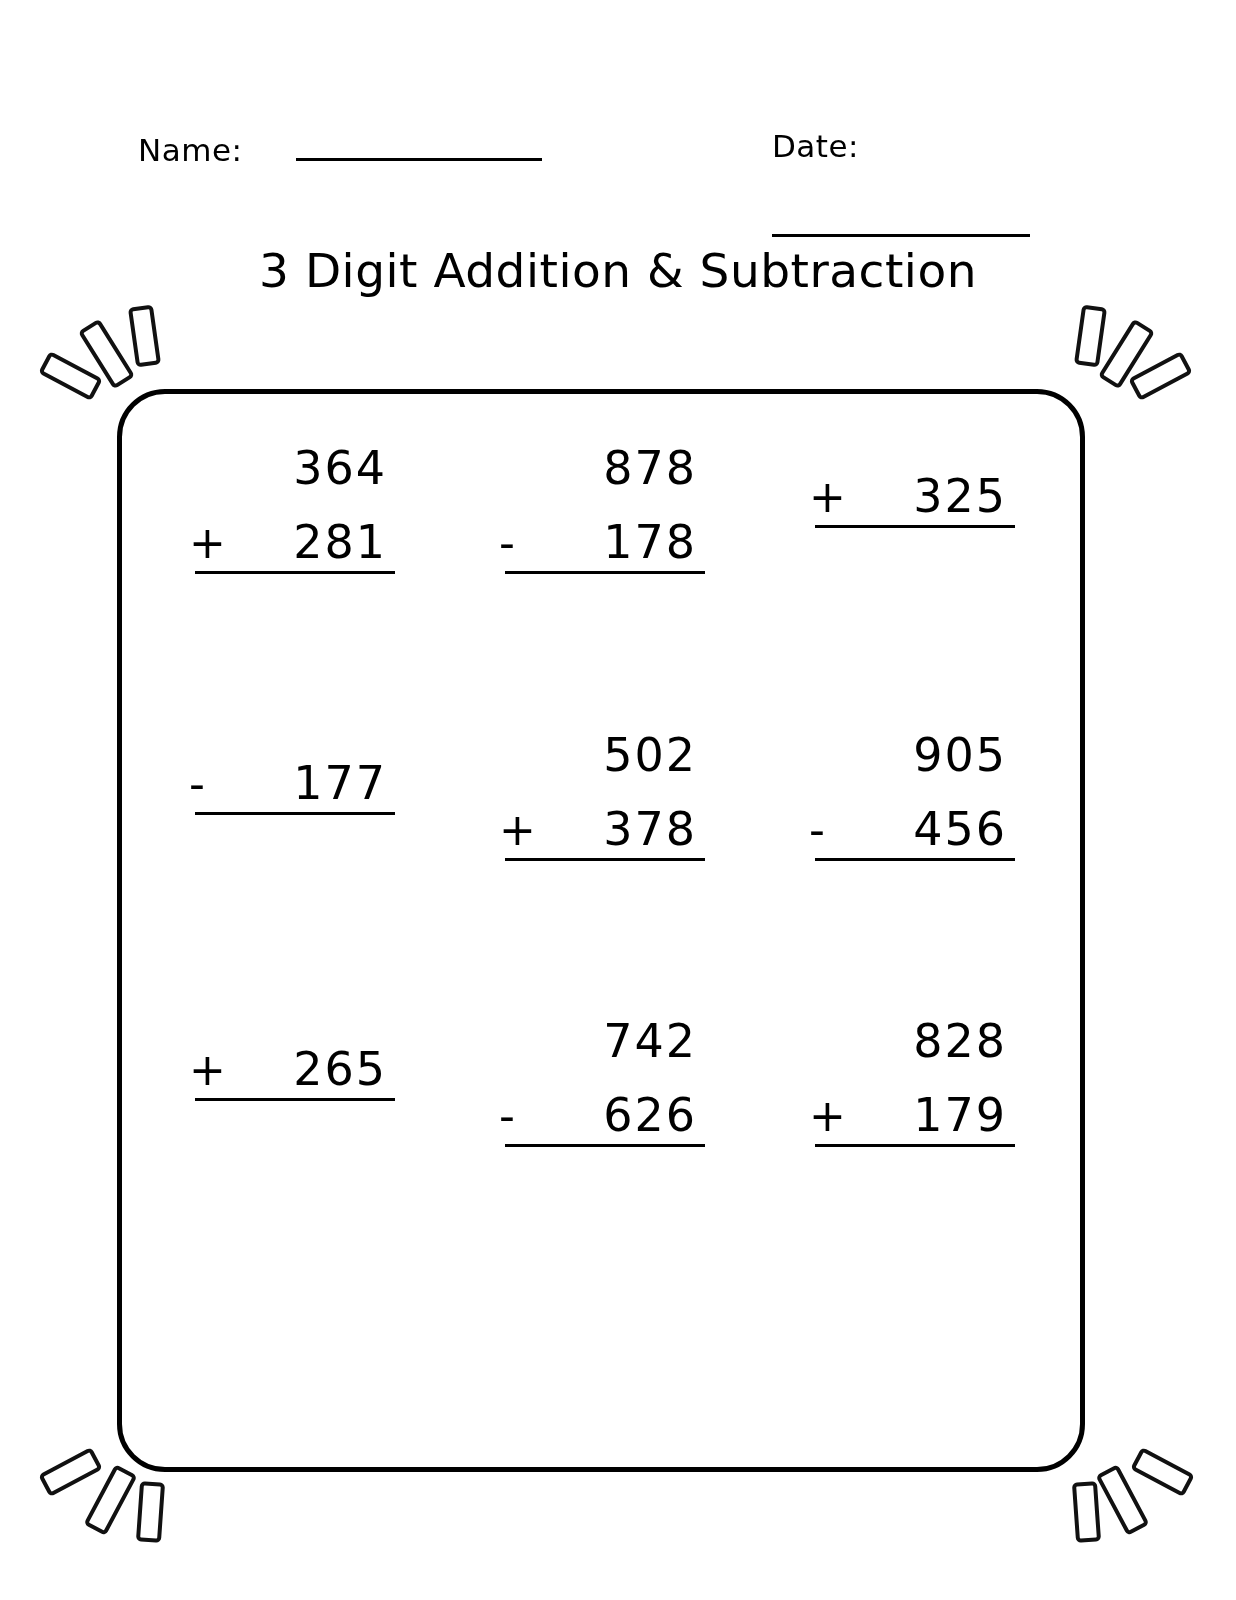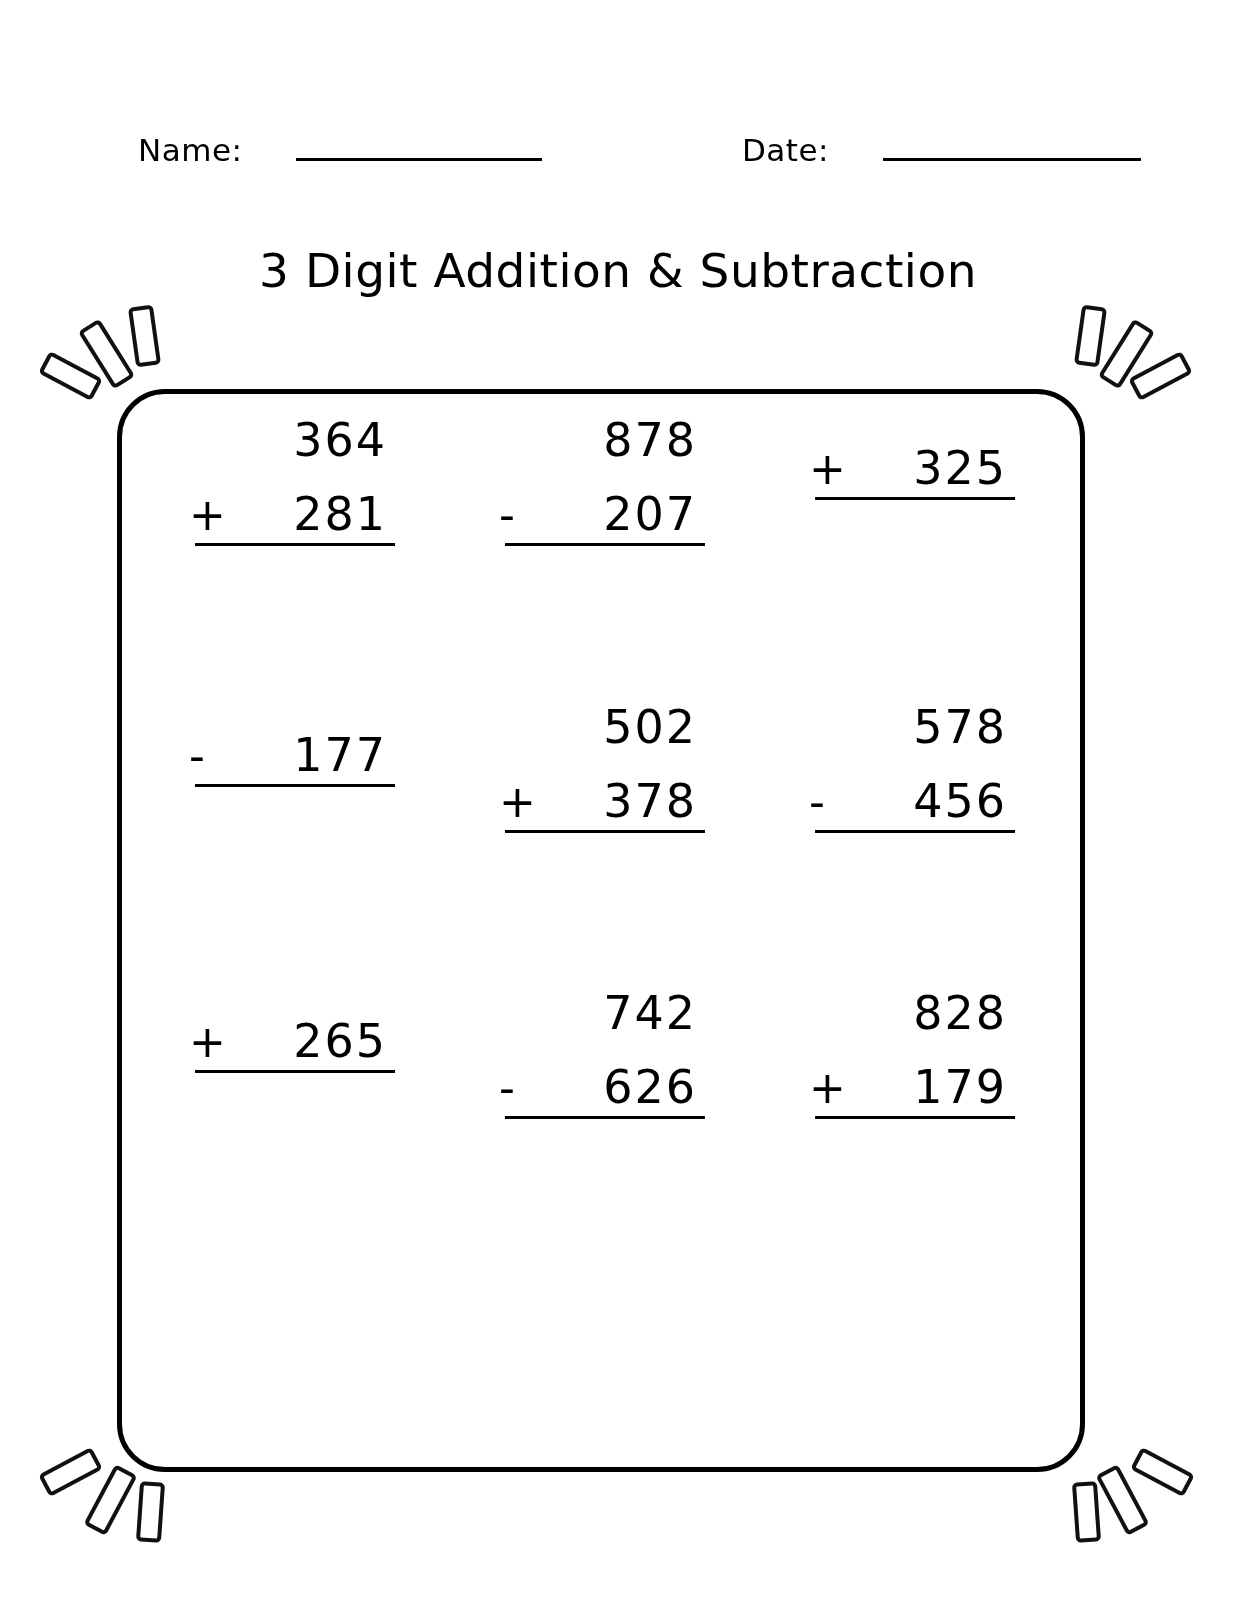--- a/index.html
+++ b/index.html
@@ -35,21 +35,21 @@
   .field .label {
     white-space: nowrap;
   }
   .field .blank {
     display: inline-block;
     border-bottom: 3px solid #000;
     margin-left: 14px;
   }
   .field-name { left: 0; top: 0; }
   .field-name .blank { width: 246px; height: 30px; }
-  .field-date { left: 604px; top: 0; }
+  .field-date { left: 620px; top: 0; flex-direction: column; }
   .field-date .blank { width: 258px; height: 30px; }
 
   
   .title {
     position: absolute;
     top: 228px;
     left: 0;
     width: 1236px;
     text-align: center;
     font-size: 47px;
@@ -68,21 +68,21 @@
     border: 5px solid #000;
     border-radius: 48px;
     box-sizing: border-box;
     background: #ffffff;
   }
 
   
   .grid {
     position: absolute;
     left: 140px;
-    top: 395px;
+    top: 423px;
     width: 930px;
     height: 860px;
     display: grid;
     grid-template-columns: repeat(3, 1fr);
     grid-template-rows: repeat(3, 1fr);
   }
   .problem {
     position: relative;
     display: flex;
     flex-direction: column;
@@ -214,21 +214,21 @@
         <span class="bottom-num">281</span>
       </div>
     </div>
   </div>
 
   <div class="problem">
     <div class="prob-inner">
       <div class="top-num">878</div>
       <div class="bottom-line">
         <span class="operator">-</span>
-        <span class="bottom-num">207</span>
+        <span class="bottom-num">178</span>
       </div>
     </div>
   </div>
 
   <div class="problem">
     <div class="prob-inner">
       <div class="bottom-line">
         <span class="operator">+</span>
         <span class="bottom-num">325</span>
       </div>
@@ -249,21 +249,21 @@
       <div class="top-num">502</div>
       <div class="bottom-line">
         <span class="operator">+</span>
         <span class="bottom-num">378</span>
       </div>
     </div>
   </div>
 
   <div class="problem">
     <div class="prob-inner">
-      <div class="top-num">578</div>
+      <div class="top-num">905</div>
       <div class="bottom-line">
         <span class="operator">-</span>
         <span class="bottom-num">456</span>
       </div>
     </div>
   </div>
 
   <div class="problem">
     <div class="prob-inner">
       <div class="bottom-line">

